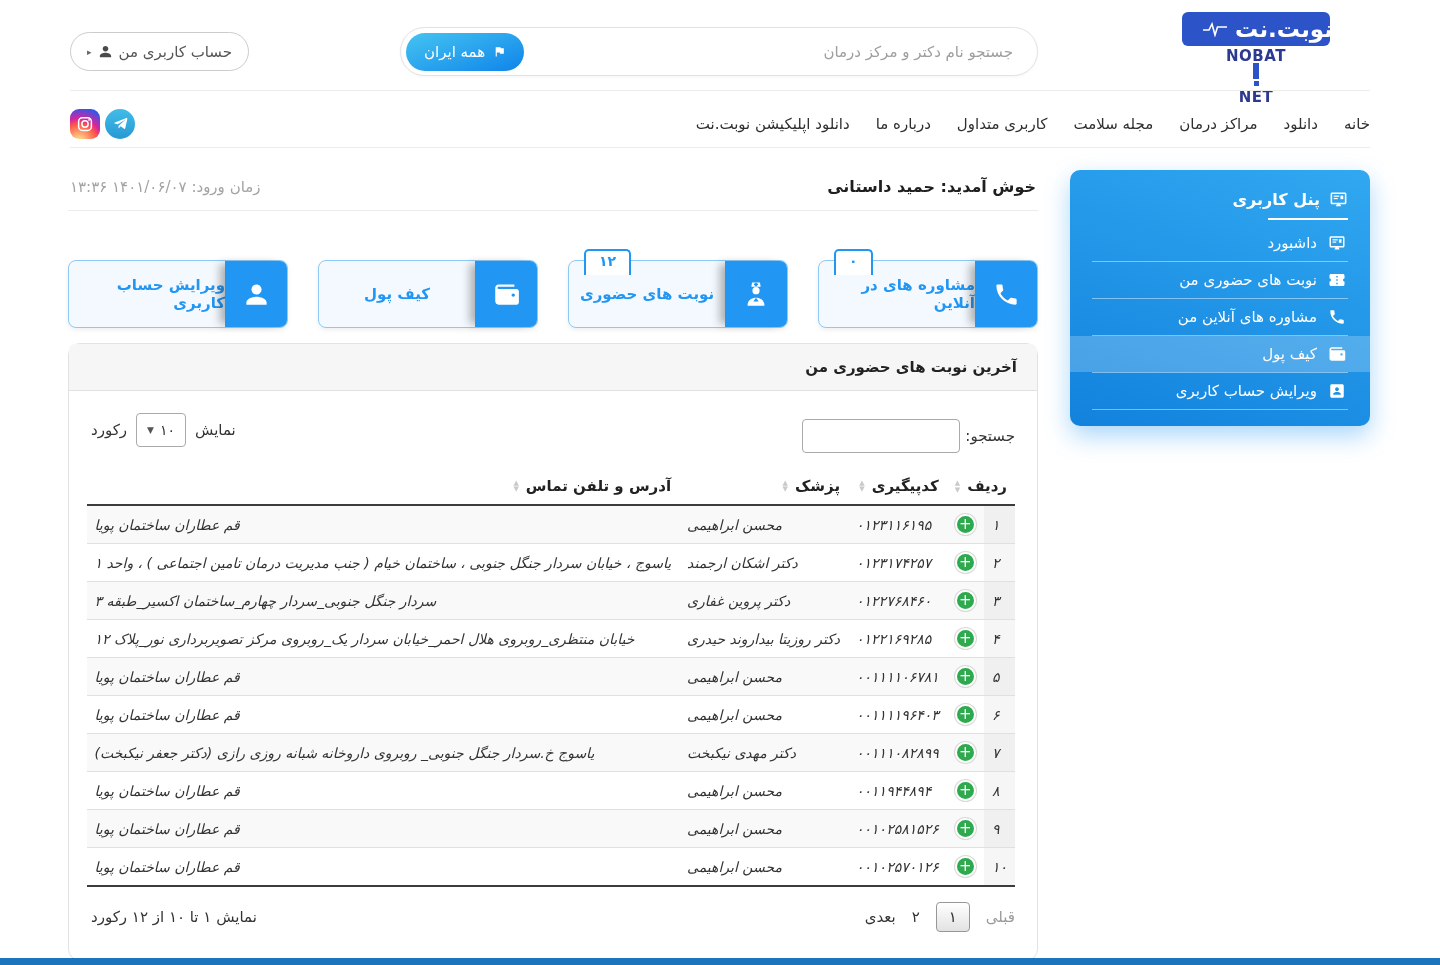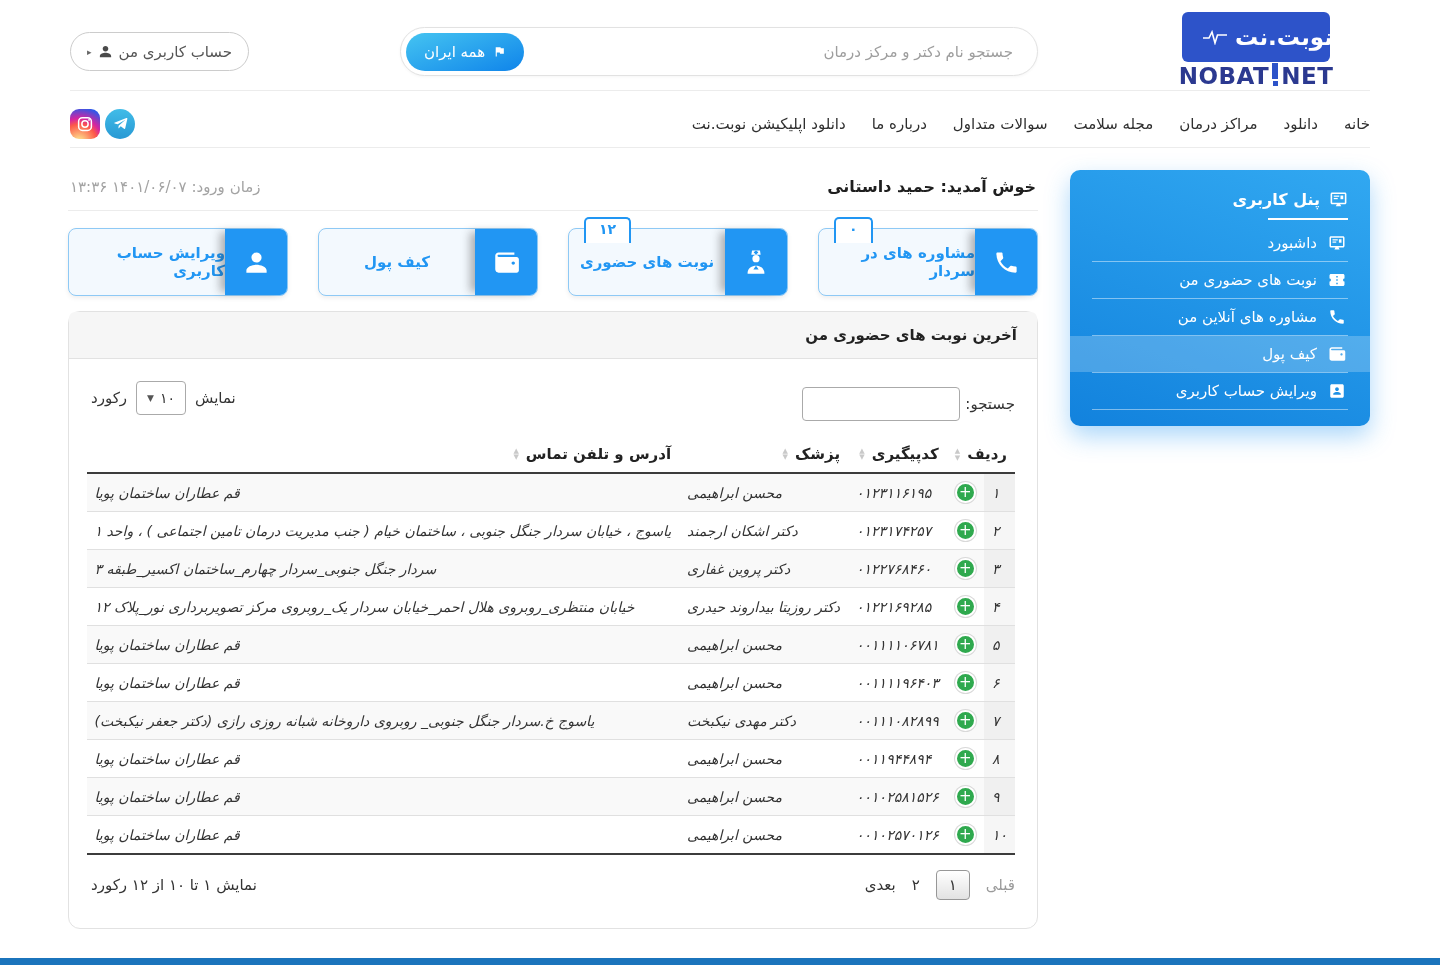--- a/index.html
+++ b/index.html
@@ -9,26 +9,26 @@
     background: #fff;
     font-family: "DejaVu Sans", "Liberation Sans", sans-serif;
     overflow: hidden;
     color: #333;
   }
   svg { display: block; }
 
   
   .logo { position: absolute; right: 110px; top: 12px; width: 148px; cursor: pointer; }
   .logo-box {
-    background: #2d53c9; border-radius: 6px; height: 50px;
+    background: #2d53c9; border-radius: 6px; height: 34px;
     display: flex; align-items: center; justify-content: center; gap: 7px; color: #fff; padding-left: 24px;
   }
   .logo-fa { font-size: 23px; font-weight: bold; }
   .logo-en { direction: ltr; display: flex; align-items: center; justify-content: center;
-    font-weight: bold; font-size: 23px; color: #2b3990; letter-spacing: .5px; margin-top: 1px; }
+    font-weight: bold; font-size: 15px; color: #2b3990; letter-spacing: .5px; margin-top: 1px; flex-direction: column; }
   .excl { display: flex; flex-direction: column; align-items: center; gap: 2px; margin: 0 3px; position: relative; top: -2px; }
   .excl .bar { width: 6px; height: 16px; background: #2d53c9; }
   .excl .dot { width: 5px; height: 5px; background: #2d53c9; }
 
   .search {
     position: absolute; left: 400px; top: 27px; width: 638px; height: 49px;
     border: 1px solid #e2e2e2; border-radius: 25px; background: #fff;
     display: flex; align-items: center; box-shadow: 0 1px 3px rgba(0,0,0,.04);
   }
   .search input {
@@ -92,21 +92,21 @@
   .main { position: absolute; left: 68px; right: 402px; top: 170px; }
   .welcome { display: flex; justify-content: space-between; align-items: center; padding: 7px 2px 0; }
   .greeting { font-weight: bold; font-size: 16px; color: #1f1f1f; }
   .login-time { color: #a3a3a3; font-size: 15px; }
   .hr3 { height: 1px; background: #ececec; margin-top: 14px; }
 
   .cards { display: flex; gap: 30px; margin-top: 17px; }
   .scard {
     flex: 1; position: relative; height: 68px; cursor: pointer;
     border: 1px solid #8ec9f5; border-radius: 8px; background: #f3f9fe;
-    display: flex; box-shadow: 0 2px 5px rgba(0,0,0,.07);
+    display: flex; box-shadow: 0 2px 5px rgba(0,0,0,.07); margin-top: 32px;
   }
   .scard-icon {
     width: 62px; background: #2196f3; border-radius: 0 7px 7px 0;
     display: flex; align-items: center; justify-content: center;
     box-shadow: -8px 0 9px -3px rgba(40,40,40,.35); z-index: 1;
   }
   .scard-label { flex: 1; display: flex; align-items: center; justify-content: center;
     color: #2196f3; font-weight: bold; font-size: 15px; }
   .scard-badge {
     position: absolute; top: -12px; left: 15px; z-index: 2;
@@ -213,21 +213,21 @@
 </button>
 
 <div class="hr hr1"></div>
 
 <div class="nav">
   <div class="nav-links">
     <a>خانه</a>
     <a>دانلود</a>
     <a>مراکز درمان</a>
     <a>مجله سلامت</a>
-    <a>سوالات متداول</a>
+    <a>کاربری متداول</a>
     <a>درباره ما</a>
     <a>دانلود اپلیکیشن نوبت.نت</a>
   </div>
   <div class="social">
     <span class="tg">
       <svg width="15" height="15" viewBox="0 0 24 24" fill="#fff">
           <path d="M9.04 15.51l-.38 4.03c.54 0 .78-.23 1.07-.51l2.57-2.45 5.33 3.9c.98.54 1.68.26 1.93-.9L22.9 4.9c.32-1.44-.52-2-1.46-1.65L3.1 10.23c-1.4.54-1.38 1.32-.24 1.67l4.69 1.46L18.4 6.6c.51-.33.98-.15.6.18l-9.96 8.73z"></path>
         </svg>
     </span>
     <span class="ig">
@@ -310,21 +310,21 @@
   <div class="hr3"></div>
 
   <div class="cards">
     <div class="scard">
       <span class="scard-badge">۰</span>
       <div class="scard-icon">
         <svg width="27" height="27" viewBox="0 0 24 24" fill="#fff">
             <path d="M6.62 10.79c1.44 2.83 3.76 5.14 6.59 6.59l2.2-2.2c.27-.27.67-.36 1.02-.24 1.12.37 2.33.57 3.57.57.55 0 1 .45 1 1V20c0 .55-.45 1-1 1-9.39 0-17-7.61-17-17 0-.55.45-1 1-1h3.5c.55 0 1 .45 1 1 0 1.25.2 2.45.57 3.57.11.35.03.74-.25 1.02l-2.2 2.2z"></path>
           </svg>
       </div>
-      <div class="scard-label">مشاوره های در سردار</div>
+      <div class="scard-label">مشاوره های در آنلاین</div>
     </div>
 
     <div class="scard">
       <span class="scard-badge">۱۲</span>
       <div class="scard-icon">
         <svg width="28" height="28" viewBox="0 0 24 24" fill="#fff">
             <path d="M8.6 2.2h6.8l.6 3.6H8z"></path>
             <rect x="11.2" y="2.4" width="1.6" height="3" fill="#2196f3"></rect>
             <rect x="10.2" y="3.1" width="3.6" height="1.4" fill="#2196f3"></rect>
             <circle cx="12" cy="9.2" r="3.1"></circle>

